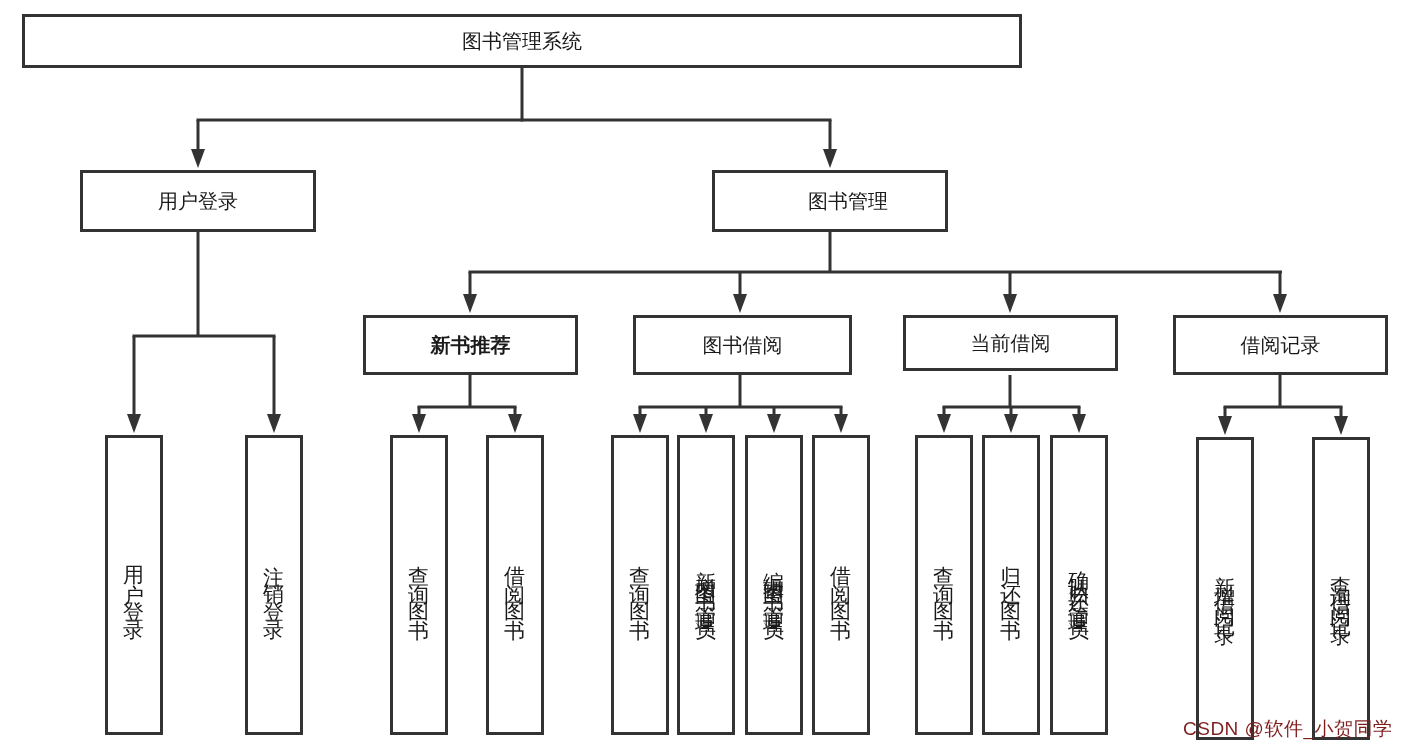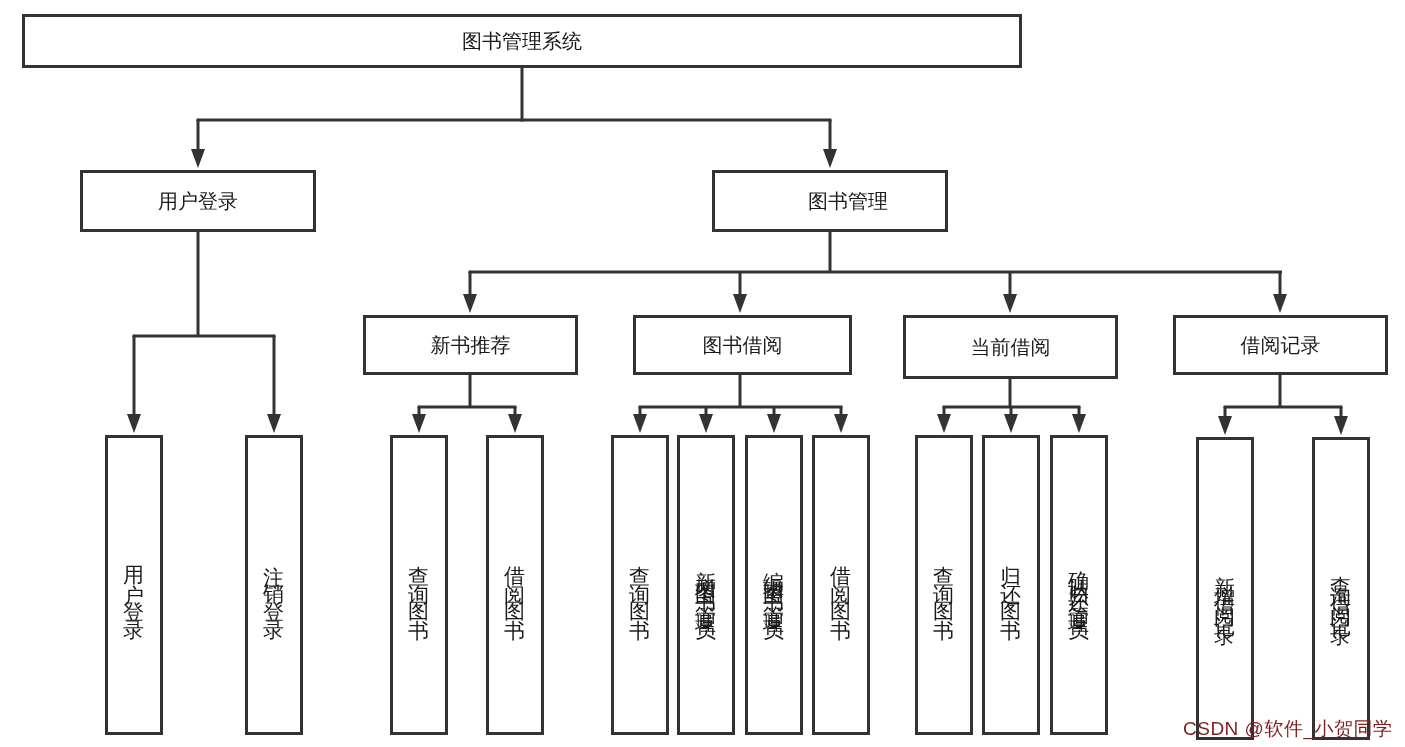--- a/index.html
+++ b/index.html
@@ -133,27 +133,27 @@
     <span>图书管理系统</span>
   </div>
 
   <div class="box" style="left:80px; top:170px; width:236px; height:62px;">
     <span>用户登录</span>
   </div>
   <div class="box" style="left:712px; top:170px; width:236px; height:62px;padding-left:36px;">
     <span>图书管理</span>
   </div>
 
-  <div class="box" style="left:363px; top:315px; width:215px; height:60px;">
+  <div class="box" style="left:363px; top:315px; width:215px; height:60px;font-weight:bold;">
     <span>新书推荐</span>
   </div>
   <div class="box" style="left:633px; top:315px; width:219px; height:60px;">
     <span>图书借阅</span>
   </div>
-  <div class="box" style="left:903px; top:315px; width:215px; height:64px;">
+  <div class="box" style="left:903px; top:315px; width:215px; height:56px;">
     <span>当前借阅</span>
   </div>
   <div class="box" style="left:1173px; top:315px; width:215px; height:60px;">
     <span>借阅记录</span>
   </div>
 
   <div class="box" style="left:105px; top:435px; width:58px; height:300px;">
     <span class="vtext ls-loose">用户登录</span>
   </div>
   <div class="box" style="left:245px; top:435px; width:58px; height:300px;">

